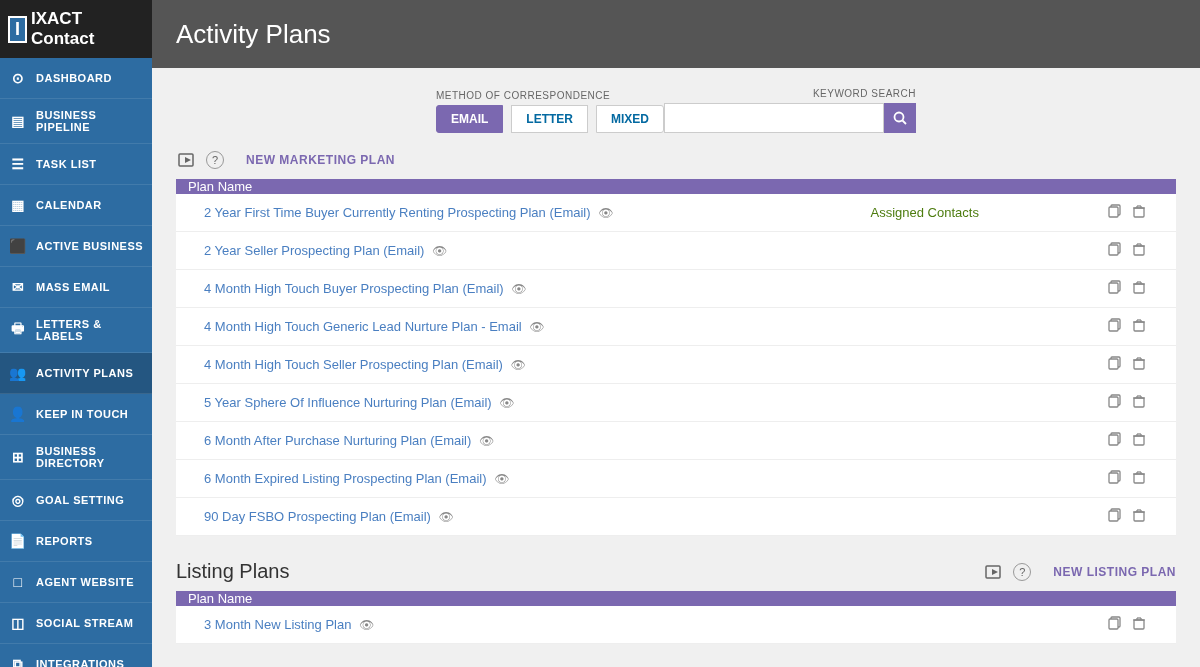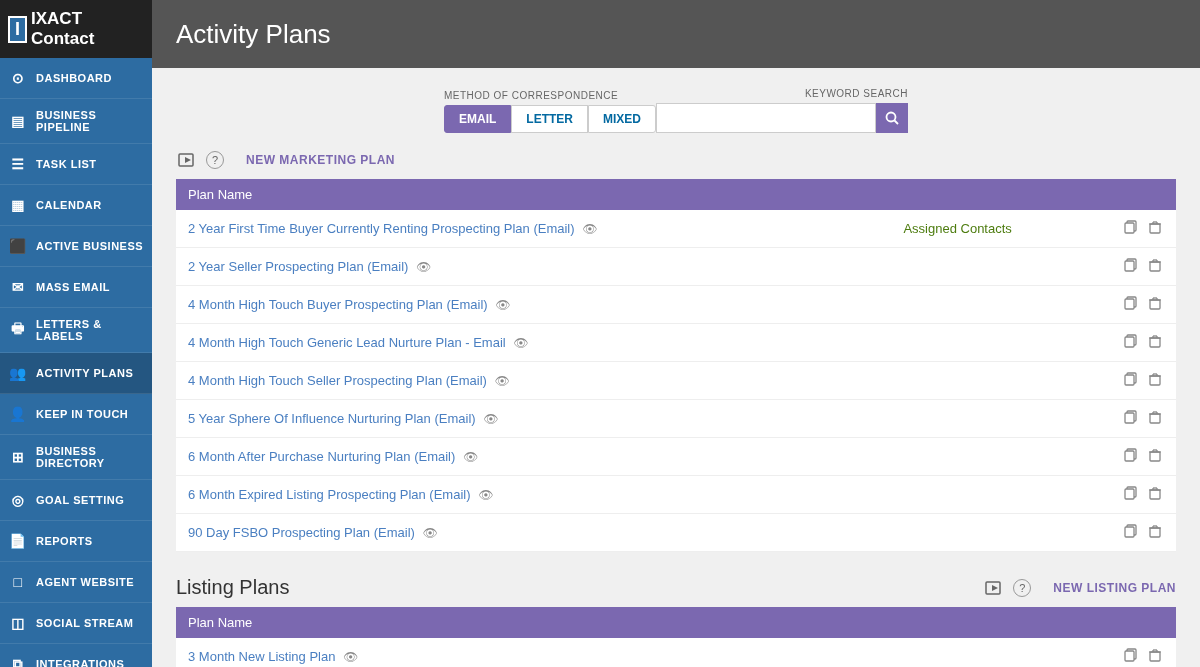--- a/index.html
+++ b/index.html
@@ -93,21 +93,21 @@
     }
     .filter-left {}
     .filter-label {
       font-size: 10px;
       color: #666;
       margin-bottom: 4px;
       letter-spacing: 0.5px;
     }
     .correspondence-tabs {
       display: flex;
-      gap: 0;
+      gap: 8px;
     }
     .corr-tab {
       padding: 6px 14px;
       font-size: 12px;
       font-weight: bold;
       cursor: pointer;
       border: 1px solid #ccc;
       background: white;
       color: #0369a1;
     }
@@ -182,27 +182,27 @@
 
     
     .plan-table {
       width: 100%;
       border-collapse: collapse;
       background: white;
     }
     .plan-table th {
       background: #7b68b0;
       color: white;
-      padding: 8px 12px;
+      padding: 0 12px;
       text-align: left;
       font-size: 13px;
       font-weight: normal;
     }
     .plan-table td {
-      padding: 8px 12px;
+      padding: 8px 28px;
       font-size: 13px;
       border-bottom: 1px solid #eee;
       vertical-align: middle;
     }
     .plan-link {
       color: #4a7fc1;
       cursor: pointer;
     }
     .row-actions {
       display: flex;

